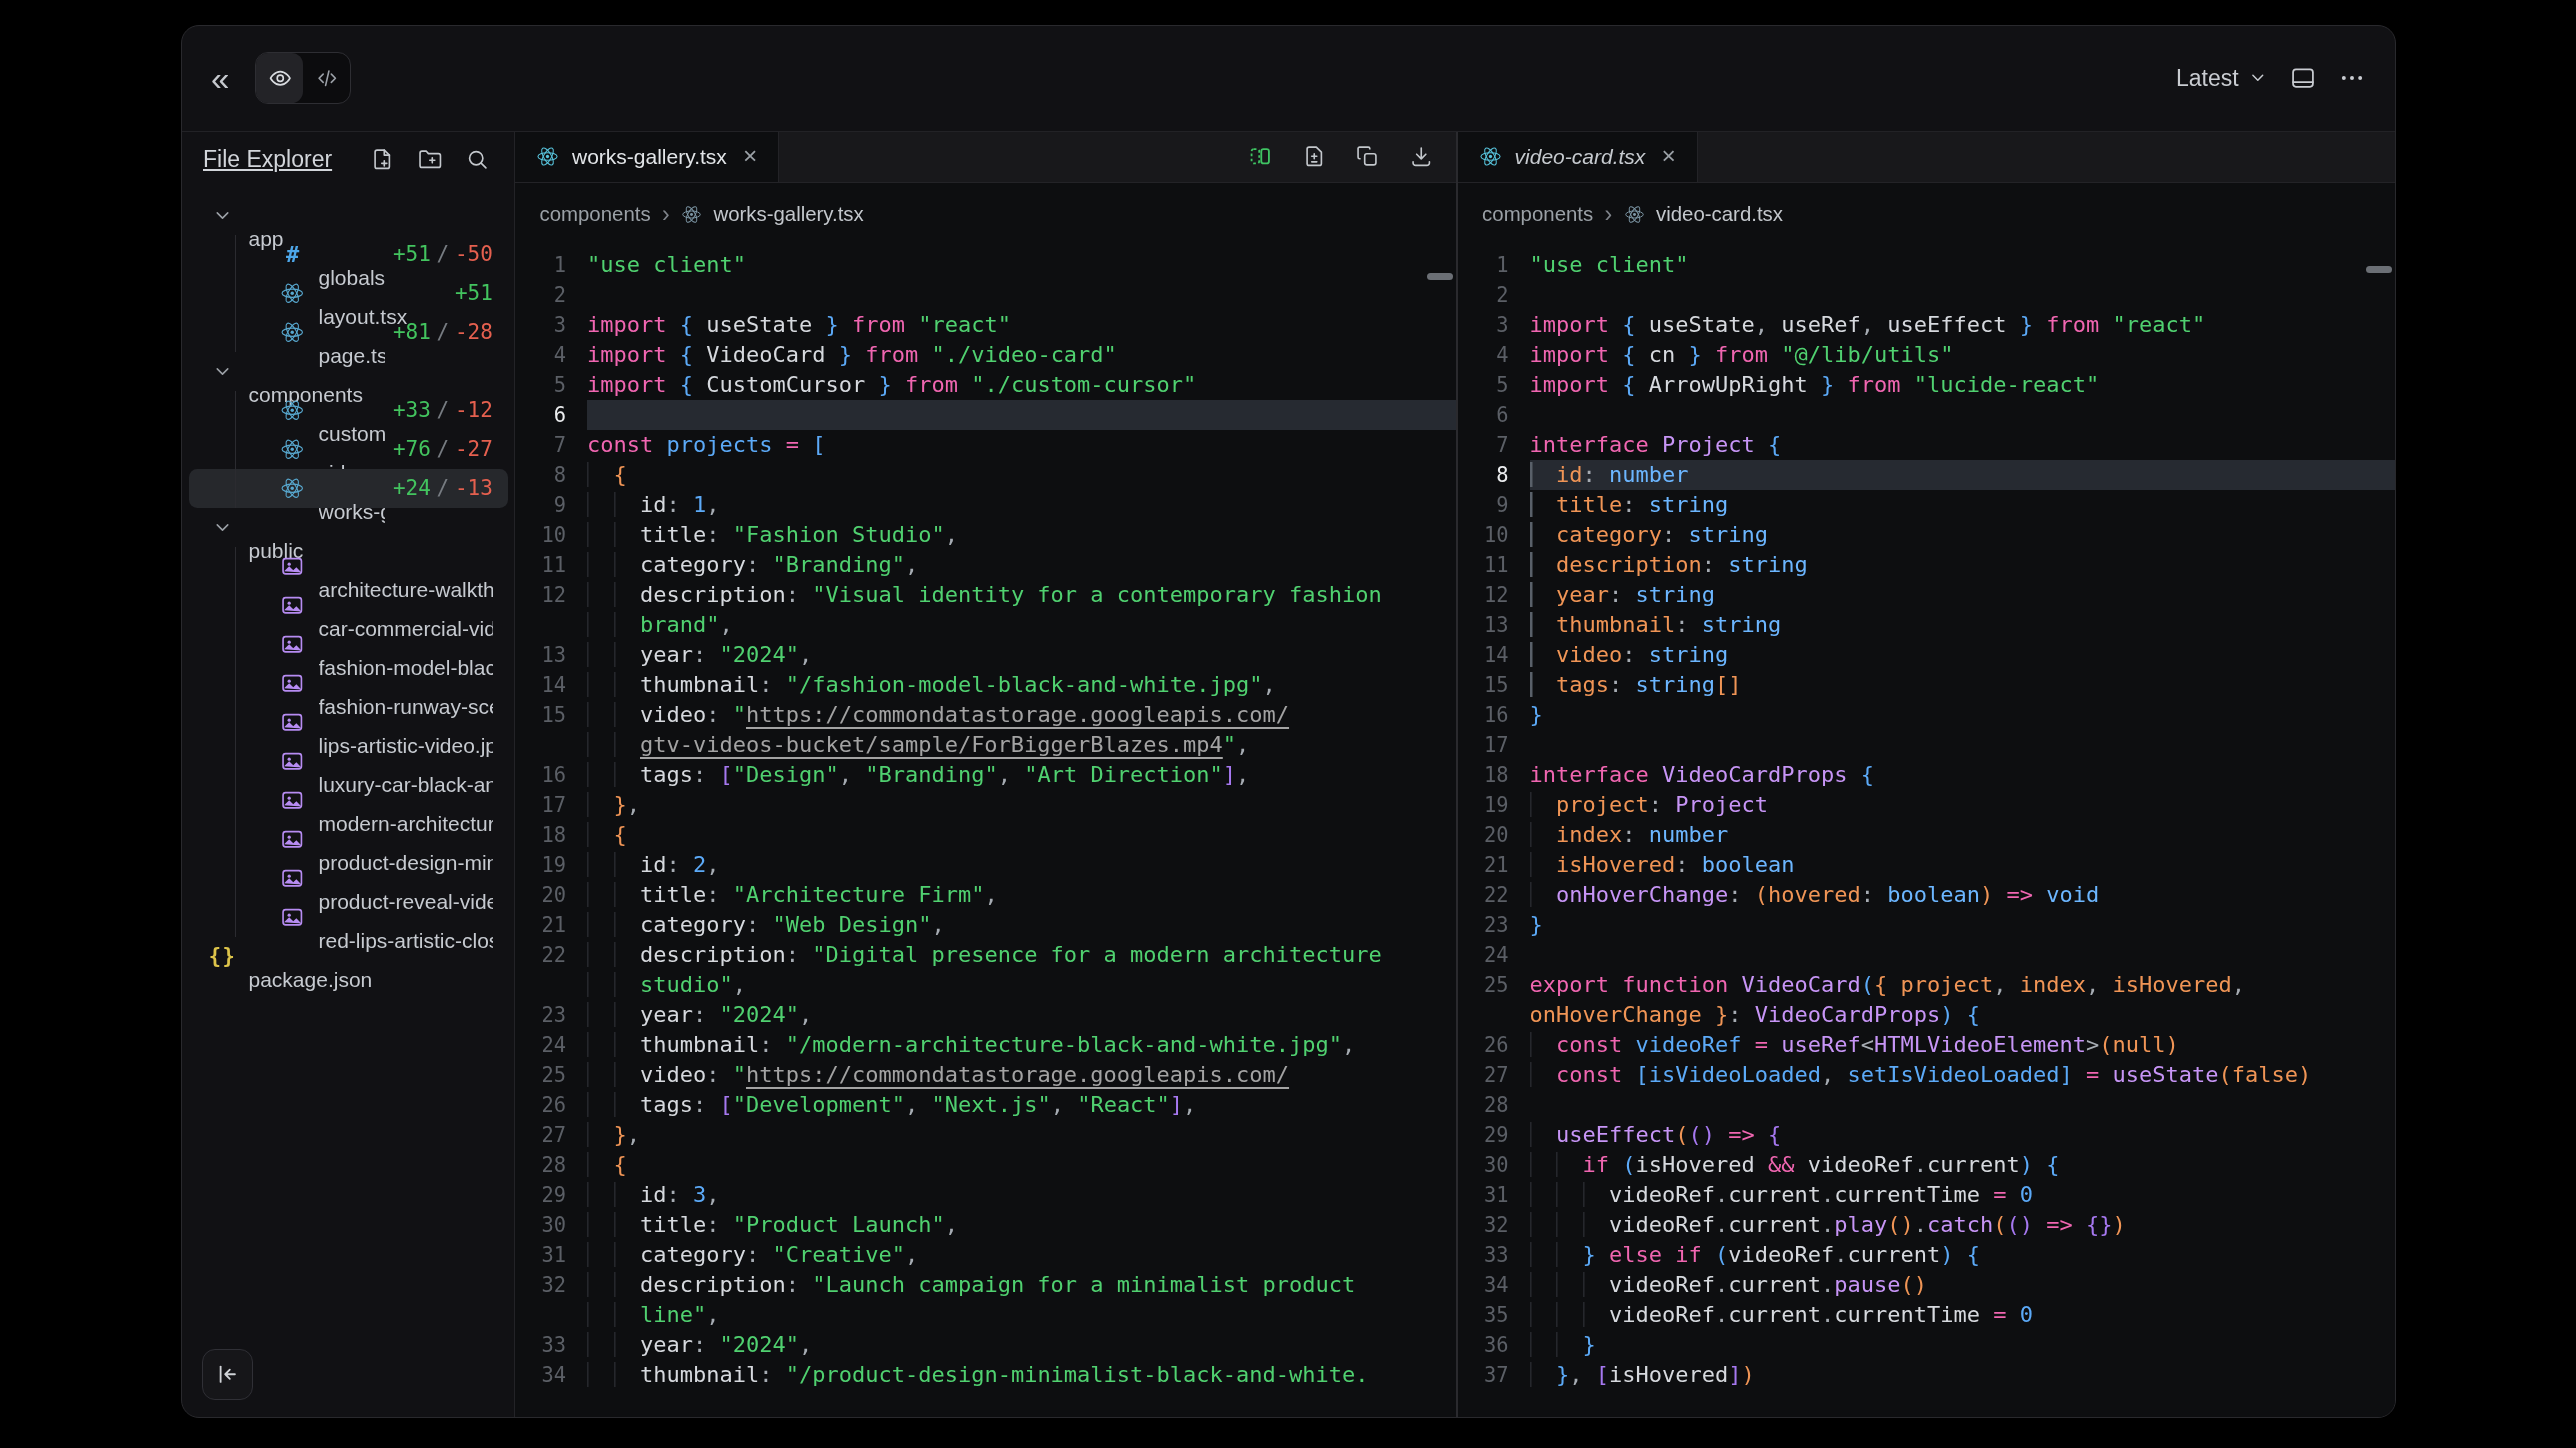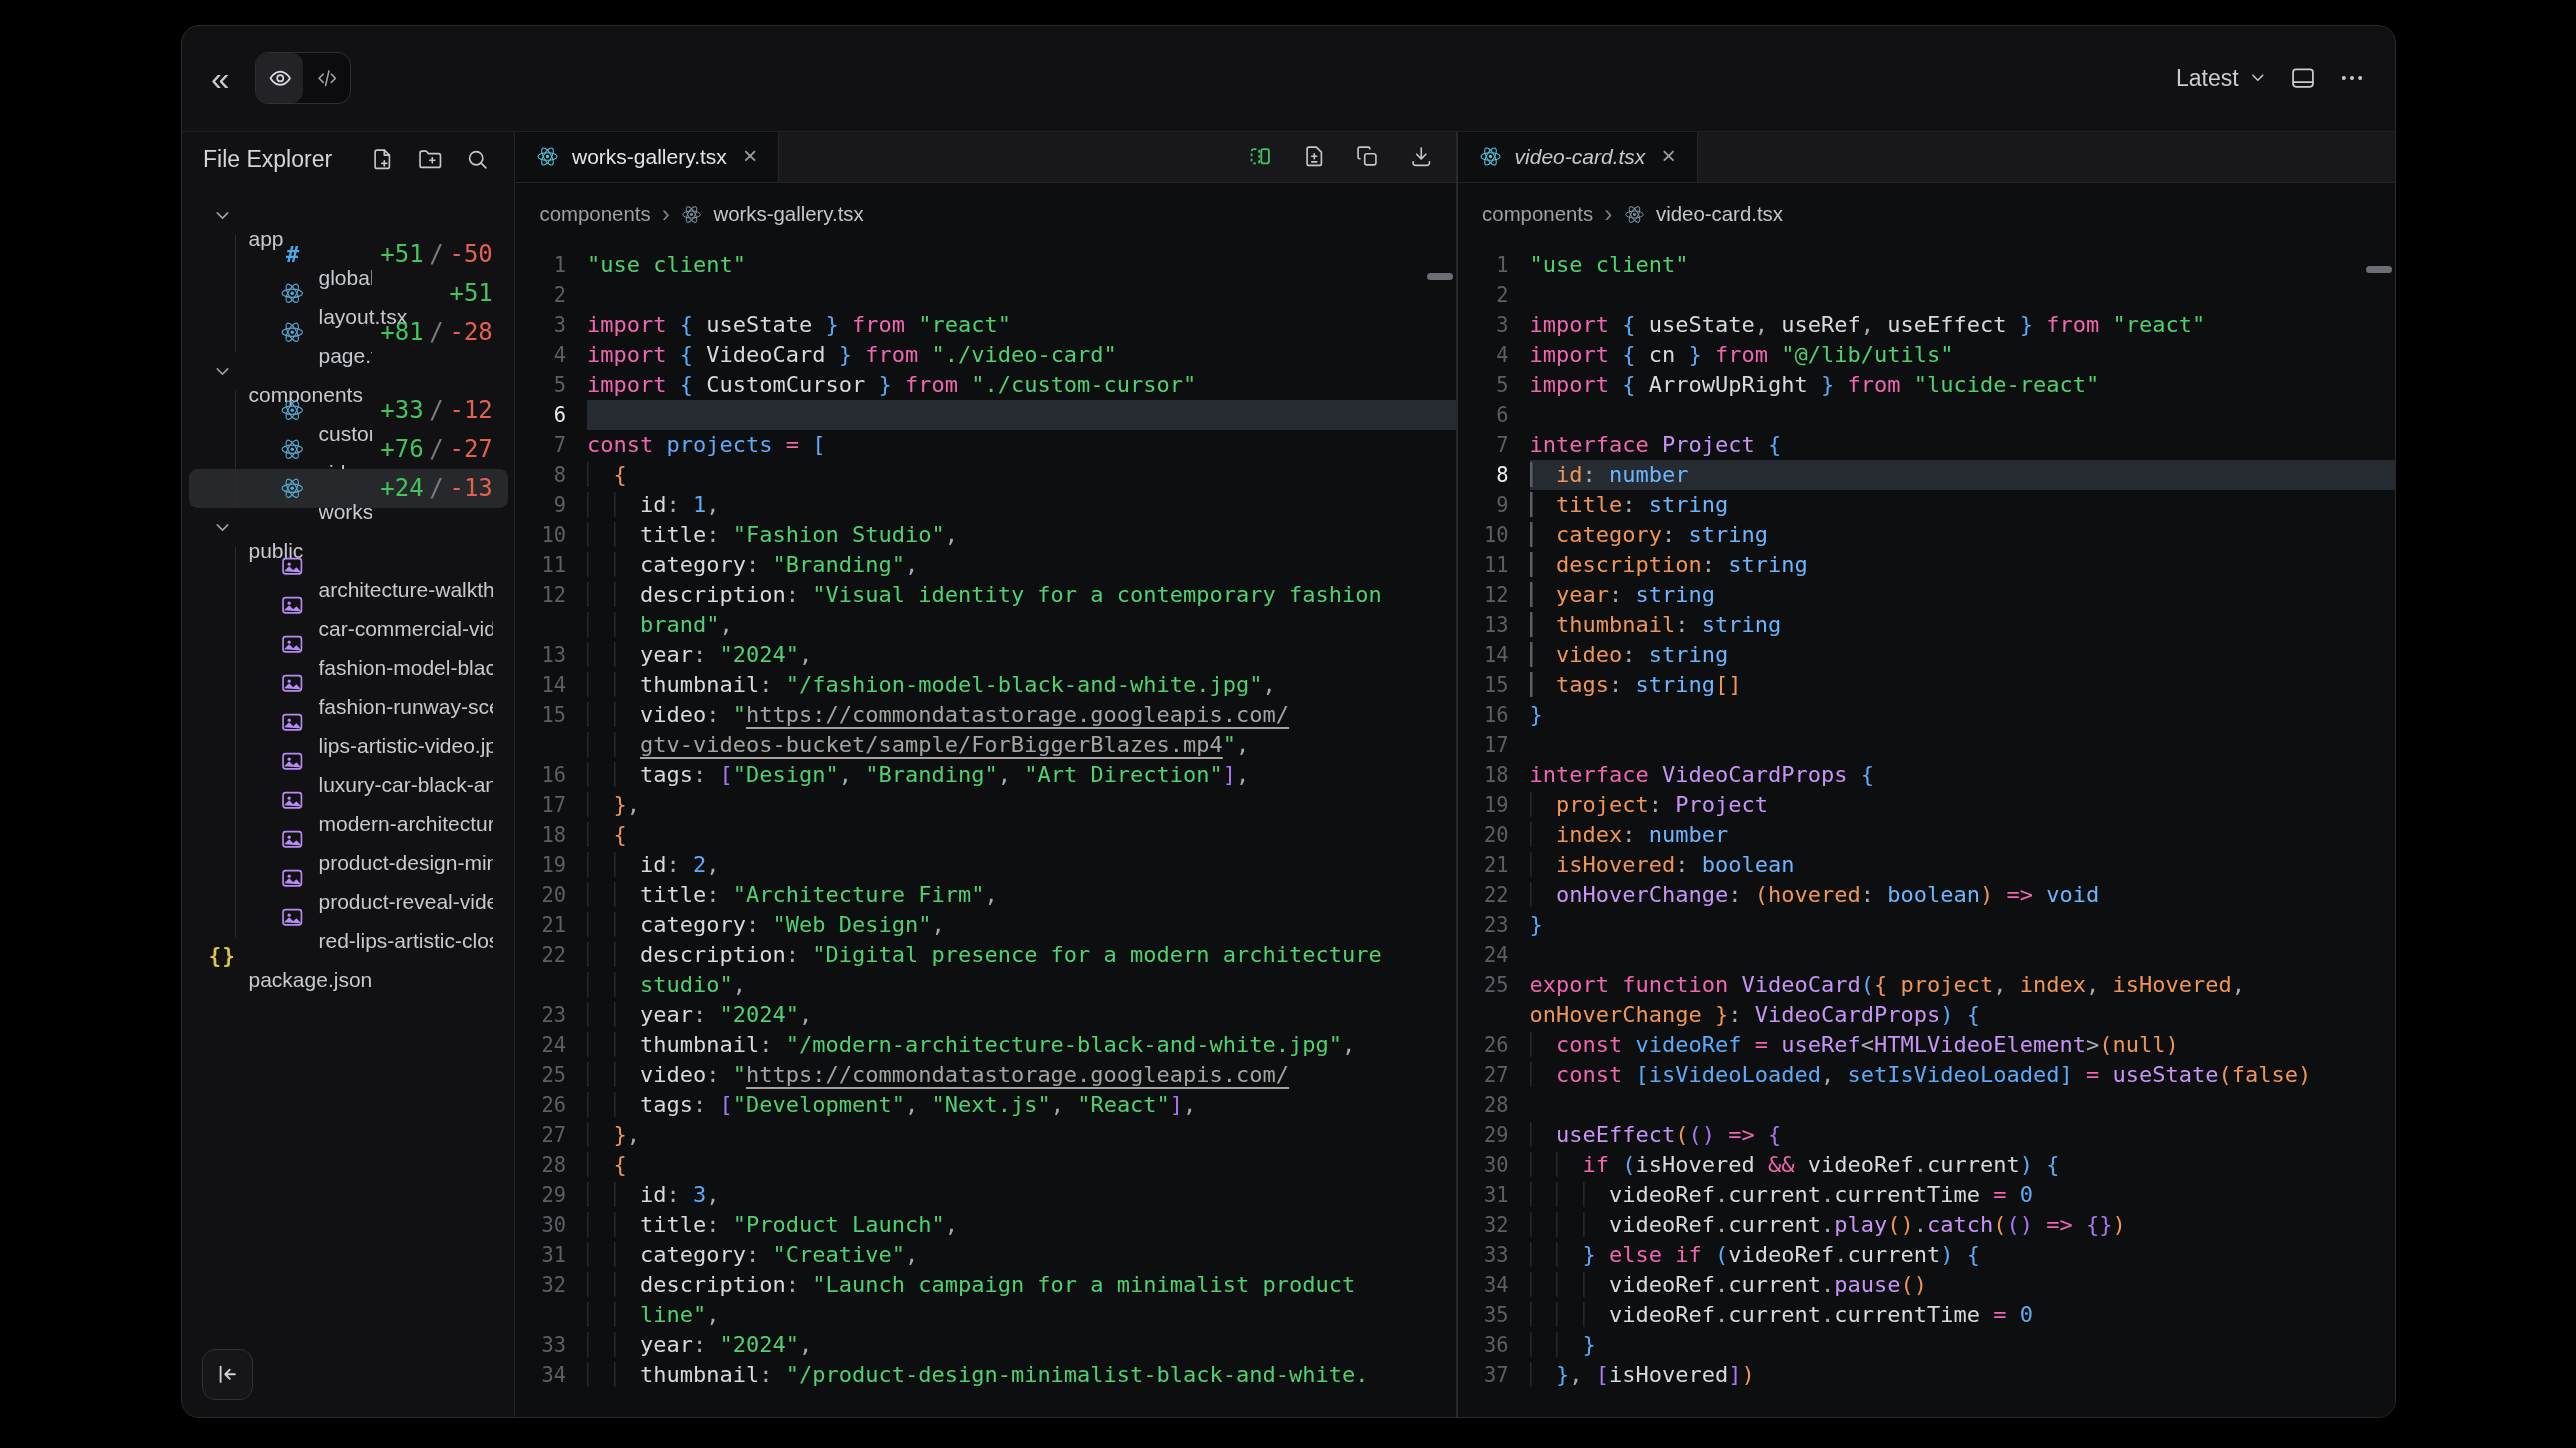--- a/index.html
+++ b/index.html
@@ -22,35 +22,35 @@
   .icon { display:inline-flex; align-items:center; justify-content:center; }
   .icon svg { display:block; }
 
   
   .main { flex:1; display:flex; min-height:0; }
 
   
   .sidebar { width:333px; flex:0 0 auto; border-right:0.8px solid #232327;
     display:flex; flex-direction:column; position:relative; }
   .sb-head { height:56px; flex:0 0 auto; display:flex; align-items:center; padding:0 24.5px 0 21px; }
-  .sb-title { font-size:23px; color:#d2d5da; }
+  .sb-title { font-size:23px; color:#d2d5da;text-decoration:underline; }
   .sb-icons { margin-left:auto; display:flex; gap:23px; color:#c4c8cd; }
   .tree { flex:1; overflow:hidden; padding-top:8.2px; font-size:21px; color:#c6cad0; }
   .trow { height:39px; display:flex; align-items:center; margin:0 6.5px; border-radius:8.2px;
     position:relative; padding-right:14.7px; }
   .trow.d0 { padding-left:21px; }
   .trow.d1 { padding-left:91px; }
   .trow.d1::before { content:''; position:absolute; left:46px; top:0; bottom:0; width:0.8px; background:#2b2b30; }
   .trow.selected { background:#26282c; }
   .ticon { width:26px; margin-right:13px; flex:0 0 auto; display:inline-flex; justify-content:center; }
   .chev { color:#9ba0a6; }
   .csshash { color:#4da6e8; font-weight:bold; font-size:22px; font-family:"DejaVu Sans Mono",monospace; }
   .jsonbr { color:#ddc44a; font-weight:bold; font-size:20.4px; font-family:"DejaVu Sans Mono",monospace; letter-spacing:1.6px; }
   .lbl { white-space:nowrap; overflow:hidden;margin-top:48px; }
-  .diff { margin-left:auto; font-family:"DejaVu Sans Mono",monospace; font-size:24px; display:flex; gap:5.7px; padding-left:8.2px; }
+  .diff { margin-left:auto; font-family:"DejaVu Sans Mono",monospace; font-size:21px; display:flex; gap:5.7px; padding-left:8.2px; }
   .plus { color:#43c45f; } .slash { color:#777c82; } .minus { color:#e5604f; }
   .dock-btn { position:absolute; bottom:16.3px; left:19.6px; width:51px; height:51px;
     border:1.6px solid #303036; border-radius:13px; display:flex; align-items:center;
     justify-content:center; color:#d0d3d7; background:#161619; }
 
   
   .pane { display:flex; flex-direction:column; min-width:0; background:#0d0e10; position:relative; }
   .pane1 { width:941px; flex:0 0 auto; }
   .divider { width:1.6px; background:#2a2a2e; flex:0 0 auto; }
   .pane2 { flex:1; }

